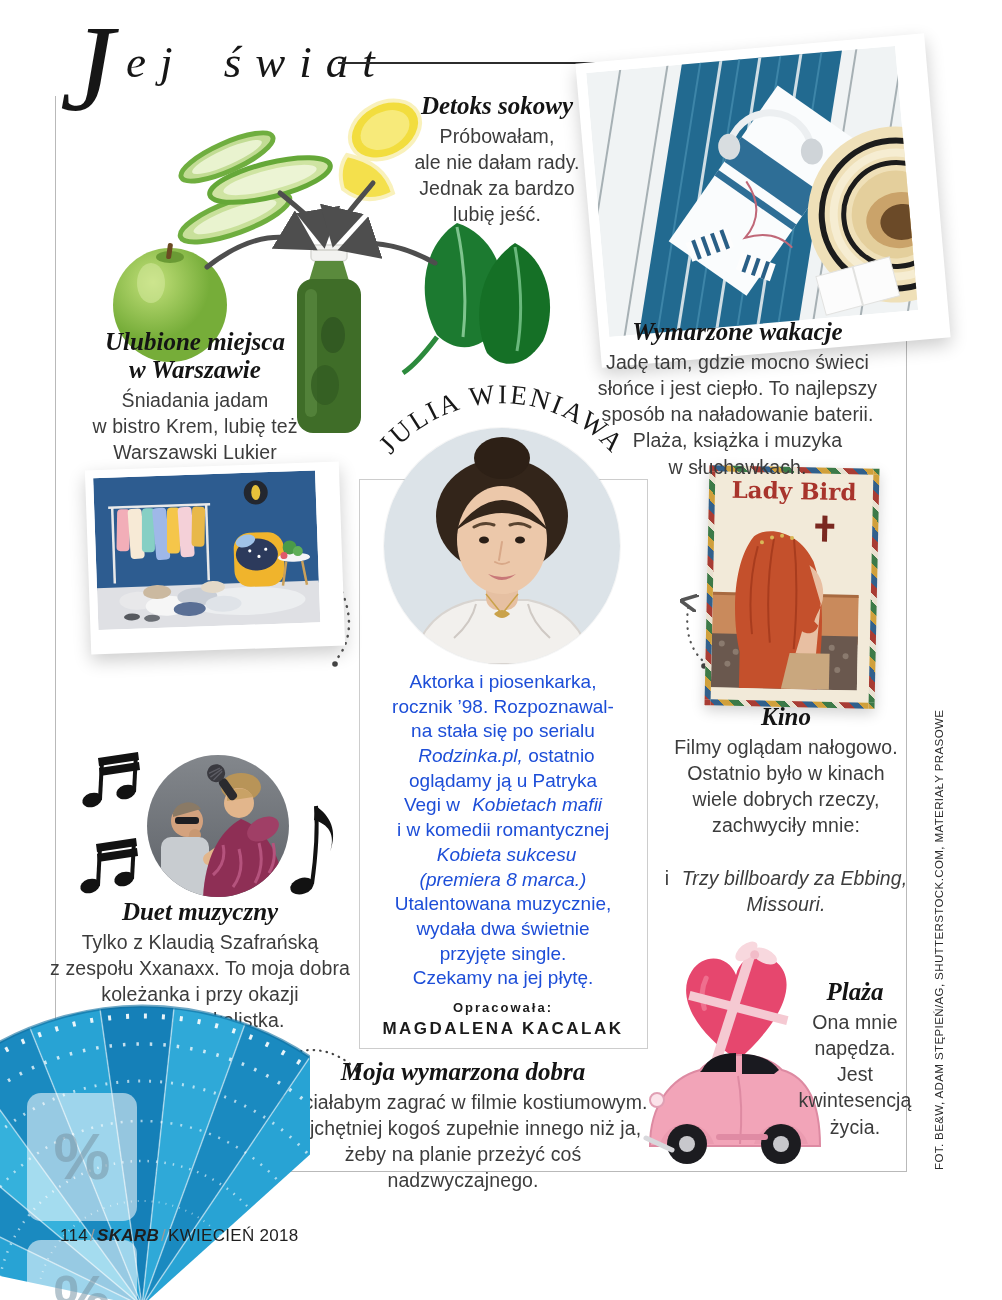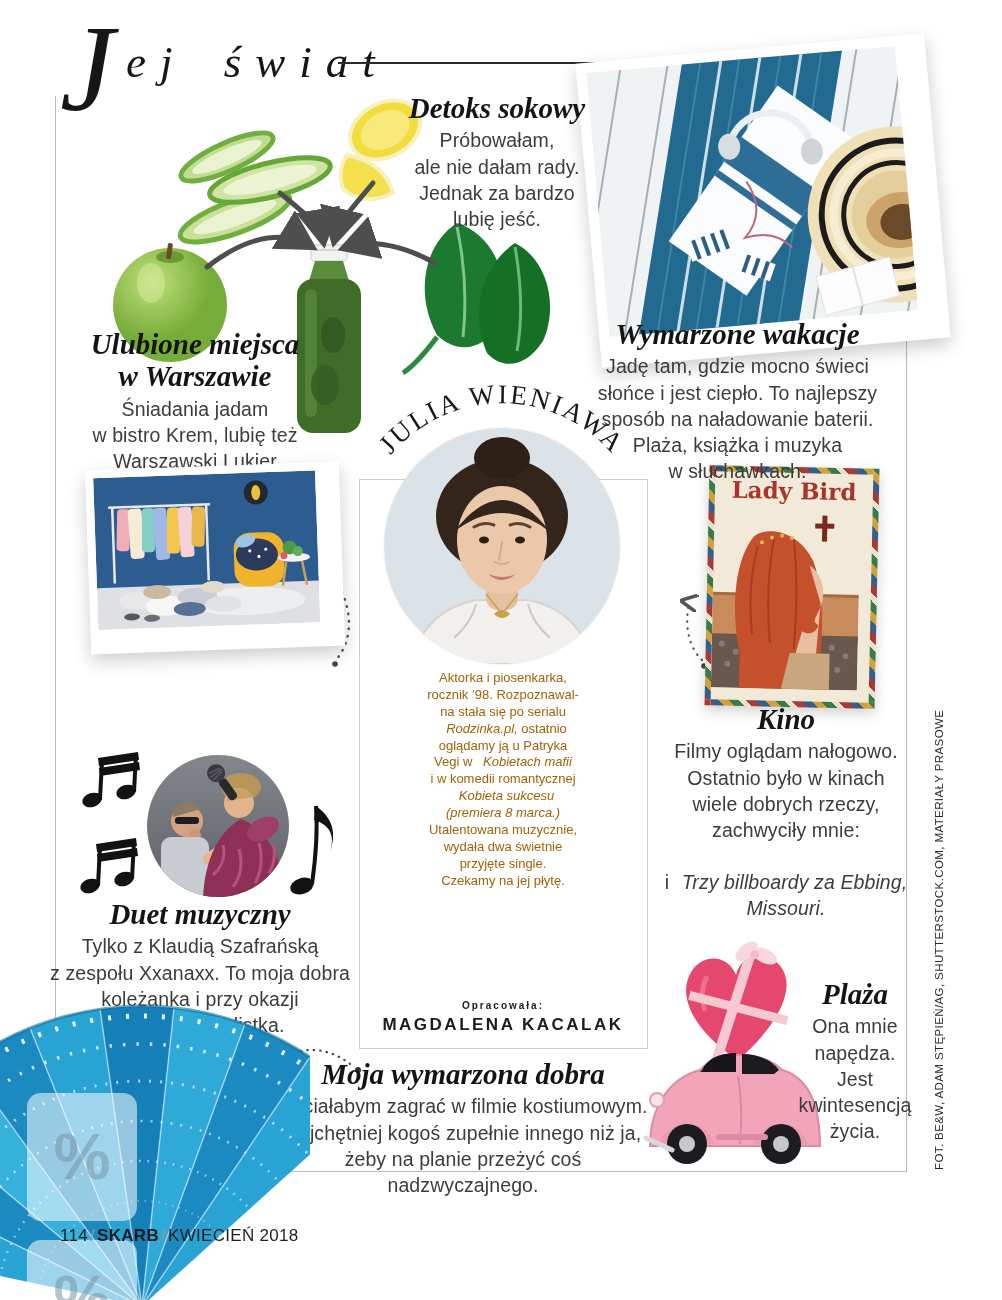--- a/index.html
+++ b/index.html
@@ -1,20 +1,20 @@
 <!DOCTYPE html>
 <html><head>
 <meta charset="utf-8">
 <style>
   html,body{margin:0;padding:0;background:#888;}
   .page{position:relative;width:1002px;height:1300px;background:#ffffff;overflow:hidden;
         font-family:"Liberation Sans",sans-serif;}
   
   .h{font-family:"Liberation Serif","DejaVu Serif",serif;font-style:italic;font-weight:700;
-     font-size:29px;color:#141414;white-space:pre-line;line-height:1.12;}
+     font-size:25px;color:#141414;white-space:pre-line;line-height:1.12;}
   .b{font-size:19.5px;color:#3c3c3c;white-space:pre-line;line-height:1.34;letter-spacing:.1px;text-align:center;}
   .it{font-style:italic;margin-left:7px;}
   .sec{position:absolute;text-align:center;}
   .sec .b{margin-top:3px;}
   
   .mast-j{position:absolute;left:60px;top:8px;font-family:"Liberation Serif","DejaVu Serif",serif;
           font-style:italic;font-weight:400;font-size:122px;color:#161616;line-height:1;}
   .mast-rest{position:absolute;left:126px;top:36px;font-family:"Liberation Serif","DejaVu Serif",serif;
           font-style:italic;font-weight:400;font-size:45px;color:#161616;letter-spacing:14px;word-spacing:12px;}
   .mast-rule{position:absolute;left:338px;top:62px;width:294px;height:2px;background:#2c2c2c;}
@@ -23,35 +23,35 @@
   
   .photo{position:absolute;background:#fff;box-shadow:0 7px 18px rgba(0,0,0,.20);}
   .beach{left:588px;top:48px;width:330px;height:285px;padding:10px;transform:rotate(-5deg);z-index:2;}
   .wardrobe{left:88px;top:466px;width:238px;height:168px;padding:8px;transform:rotate(-2deg);z-index:2;}
   .circle-photo{position:absolute;border-radius:50%;overflow:hidden;z-index:3;}
   .julia{left:384px;top:428px;width:236px;height:236px;box-shadow:0 0 0 1px rgba(0,0,0,.04);}
   .singer{left:147px;top:755px;width:142px;height:142px;}
   .centerbox{position:absolute;left:359px;top:479px;width:287px;height:568px;border:1px solid #cdcdcd;
              background:#fff;z-index:1;}
   .bio{position:absolute;left:361px;top:670px;width:284px;text-align:center;z-index:2;
-       font-size:13px;line-height:1.3;color:#a16207;white-space:pre-line;}
+       font-size:19px;line-height:1.3;color:#1d4ed8;white-space:pre-line;}
   .byline{position:absolute;left:361px;top:1000px;width:284px;text-align:center;z-index:2;color:#1b1b1b;}
-  .byline .lbl{font-weight:700;font-size:10px;letter-spacing:2px;}
+  .byline .lbl{font-weight:700;font-size:13px;letter-spacing:2px;}
   .byline .nm{font-weight:700;font-size:17px;letter-spacing:2.5px;margin-top:4px;text-align:center;}
   .arcname{position:absolute;left:368px;top:376px;width:268px;height:108px;z-index:4;}
   
   .poster{position:absolute;left:707px;top:467px;width:158px;height:228px;transform:rotate(1.2deg);
           background:#f2ead9;border:6px solid transparent;z-index:2;box-shadow:0 5px 14px rgba(0,0,0,.18);
           border-image:repeating-linear-gradient(45deg,#a83c34 0 7px,#31608c 7px 14px,#d0a03c 14px 21px,#3c7a48 21px 28px,#e8e0d0 28px 33px) 6;}
   .poster-title{position:absolute;left:0;top:4px;width:100%;text-align:center;
           font-family:"DejaVu Serif","Liberation Serif",serif;font-weight:700;font-size:23px;color:#a8342c;}
   
   .footer{position:absolute;left:60px;top:1226px;font-size:17px;color:#1e1e1e;z-index:8;letter-spacing:.3px;}
   .footer .sep{color:#9a9a9a;padding:0 2px;}
-  .footer .mag{font-weight:700;}
+  .footer .mag{font-weight:700;font-style:italic;}
   
   .credits{position:absolute;left:933px;top:695px;height:475px;width:18px;font-size:11.5px;color:#2a2a2a;
            letter-spacing:.4px;writing-mode:vertical-rl;transform:rotate(180deg);white-space:nowrap;z-index:2;}
   
   .wm{position:absolute;width:110px;background:rgba(255,255,255,.55);border-radius:14px;z-index:6;
       display:flex;align-items:center;justify-content:center;overflow:hidden;
       font-size:64px;font-weight:700;color:rgba(120,150,165,.55);}
   .deco{position:absolute;}
 </style>
 </head>

